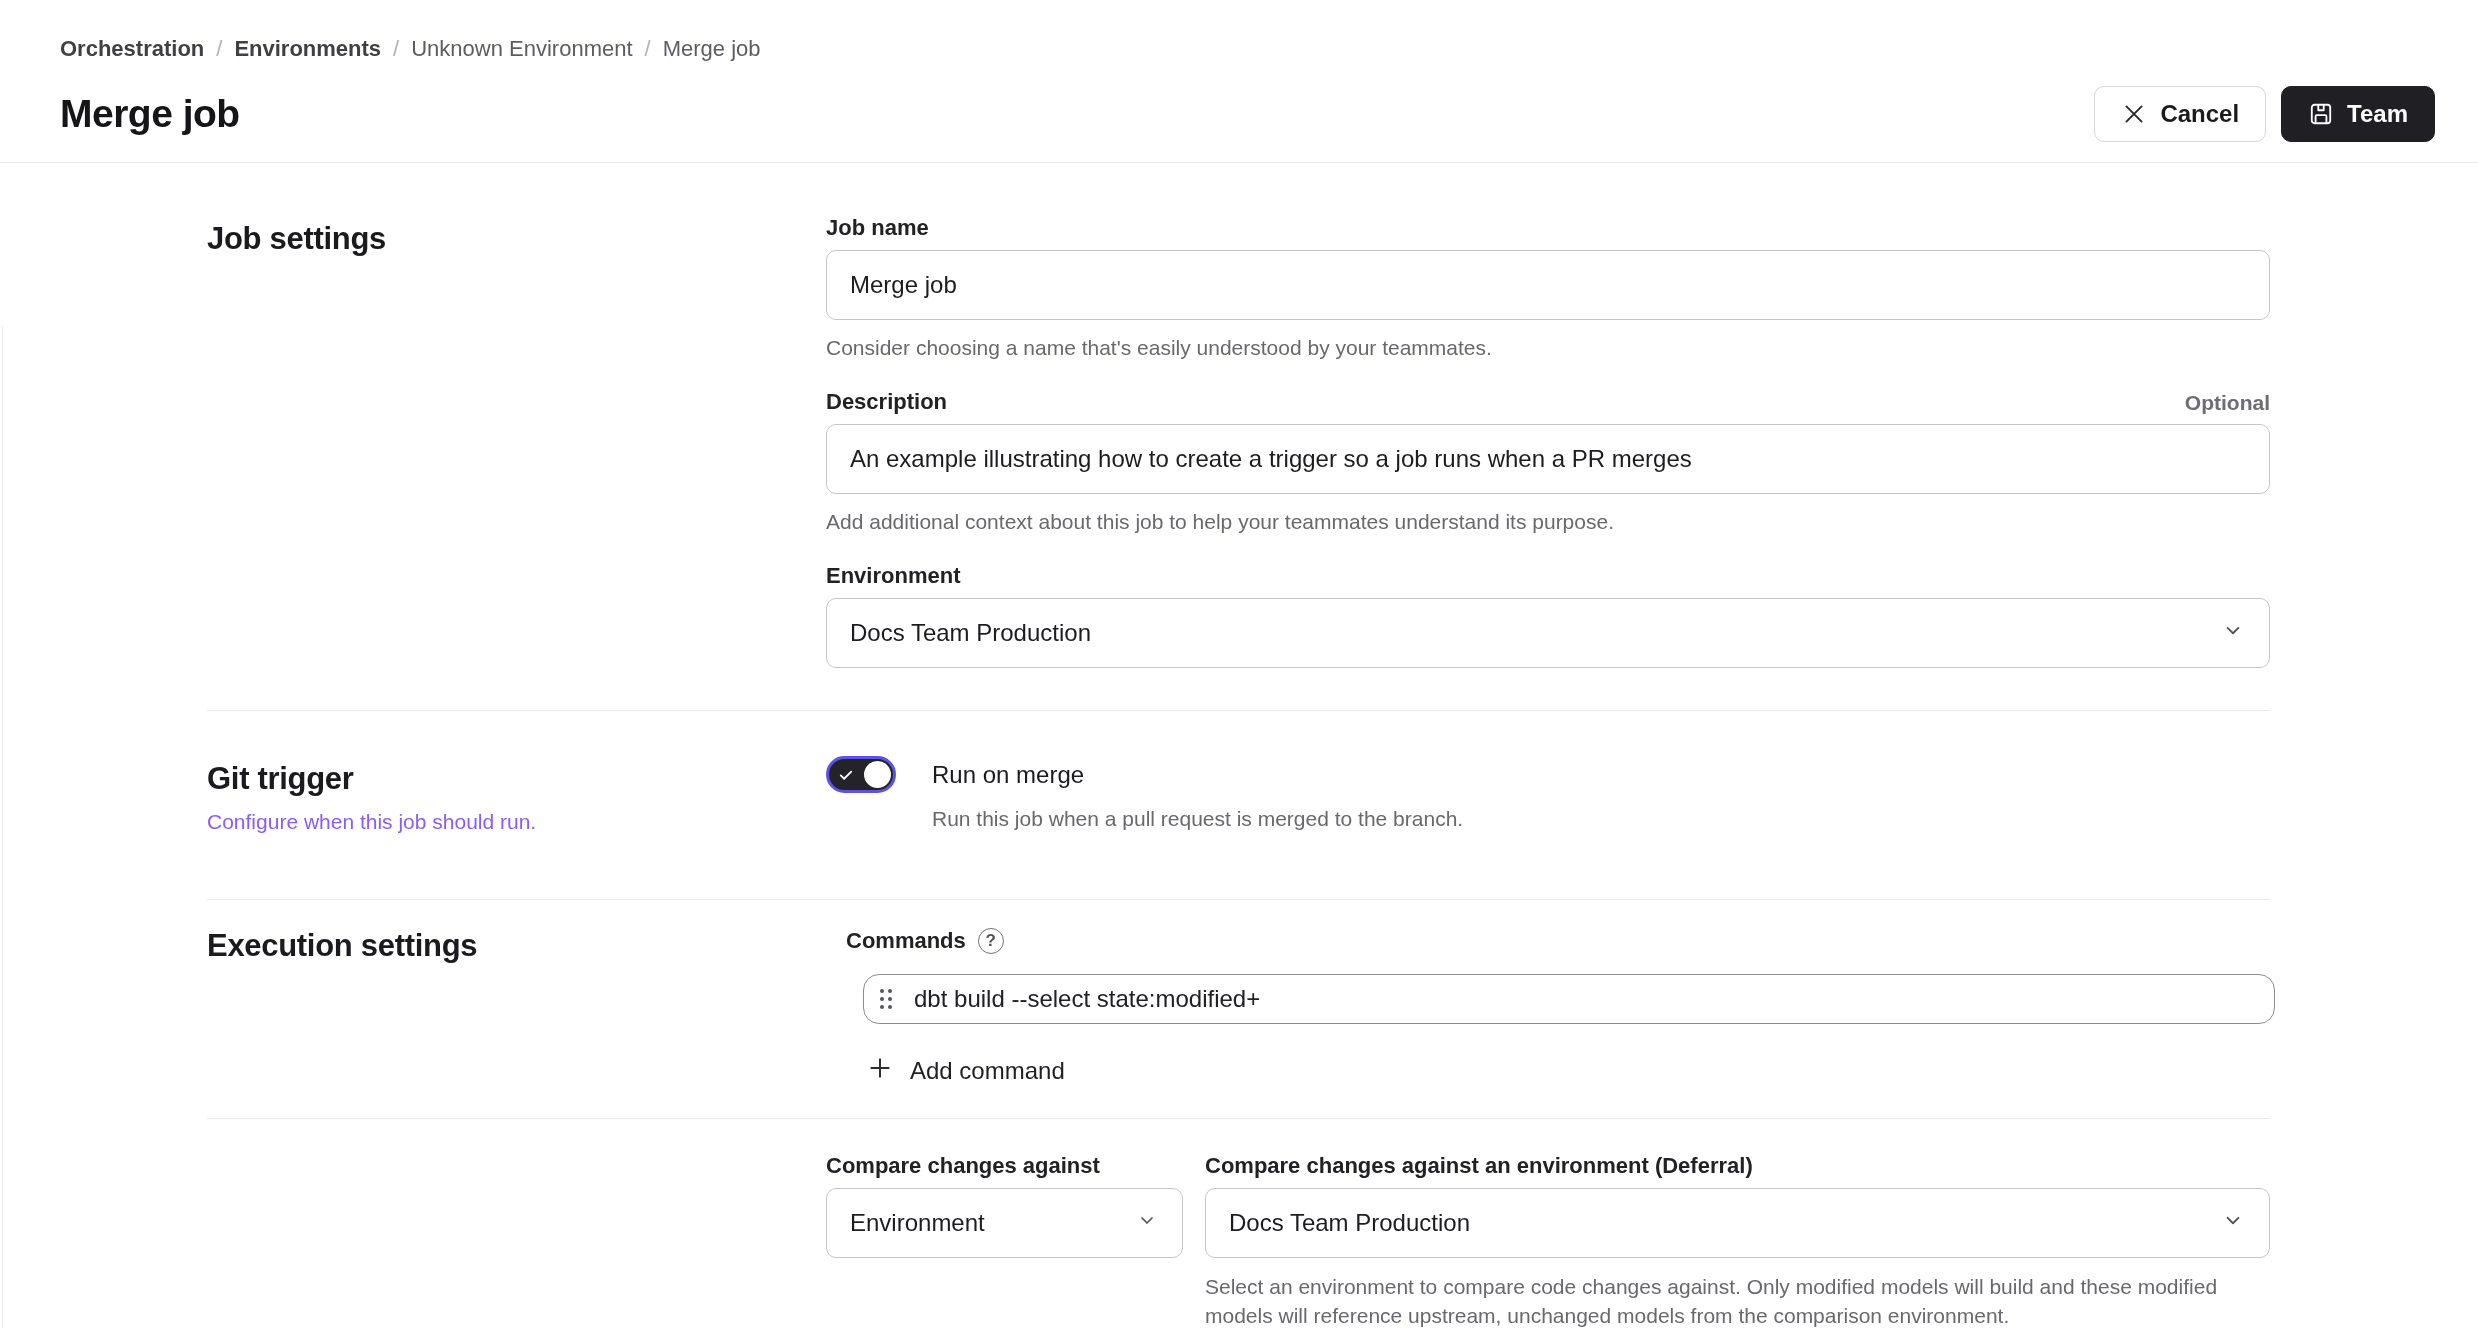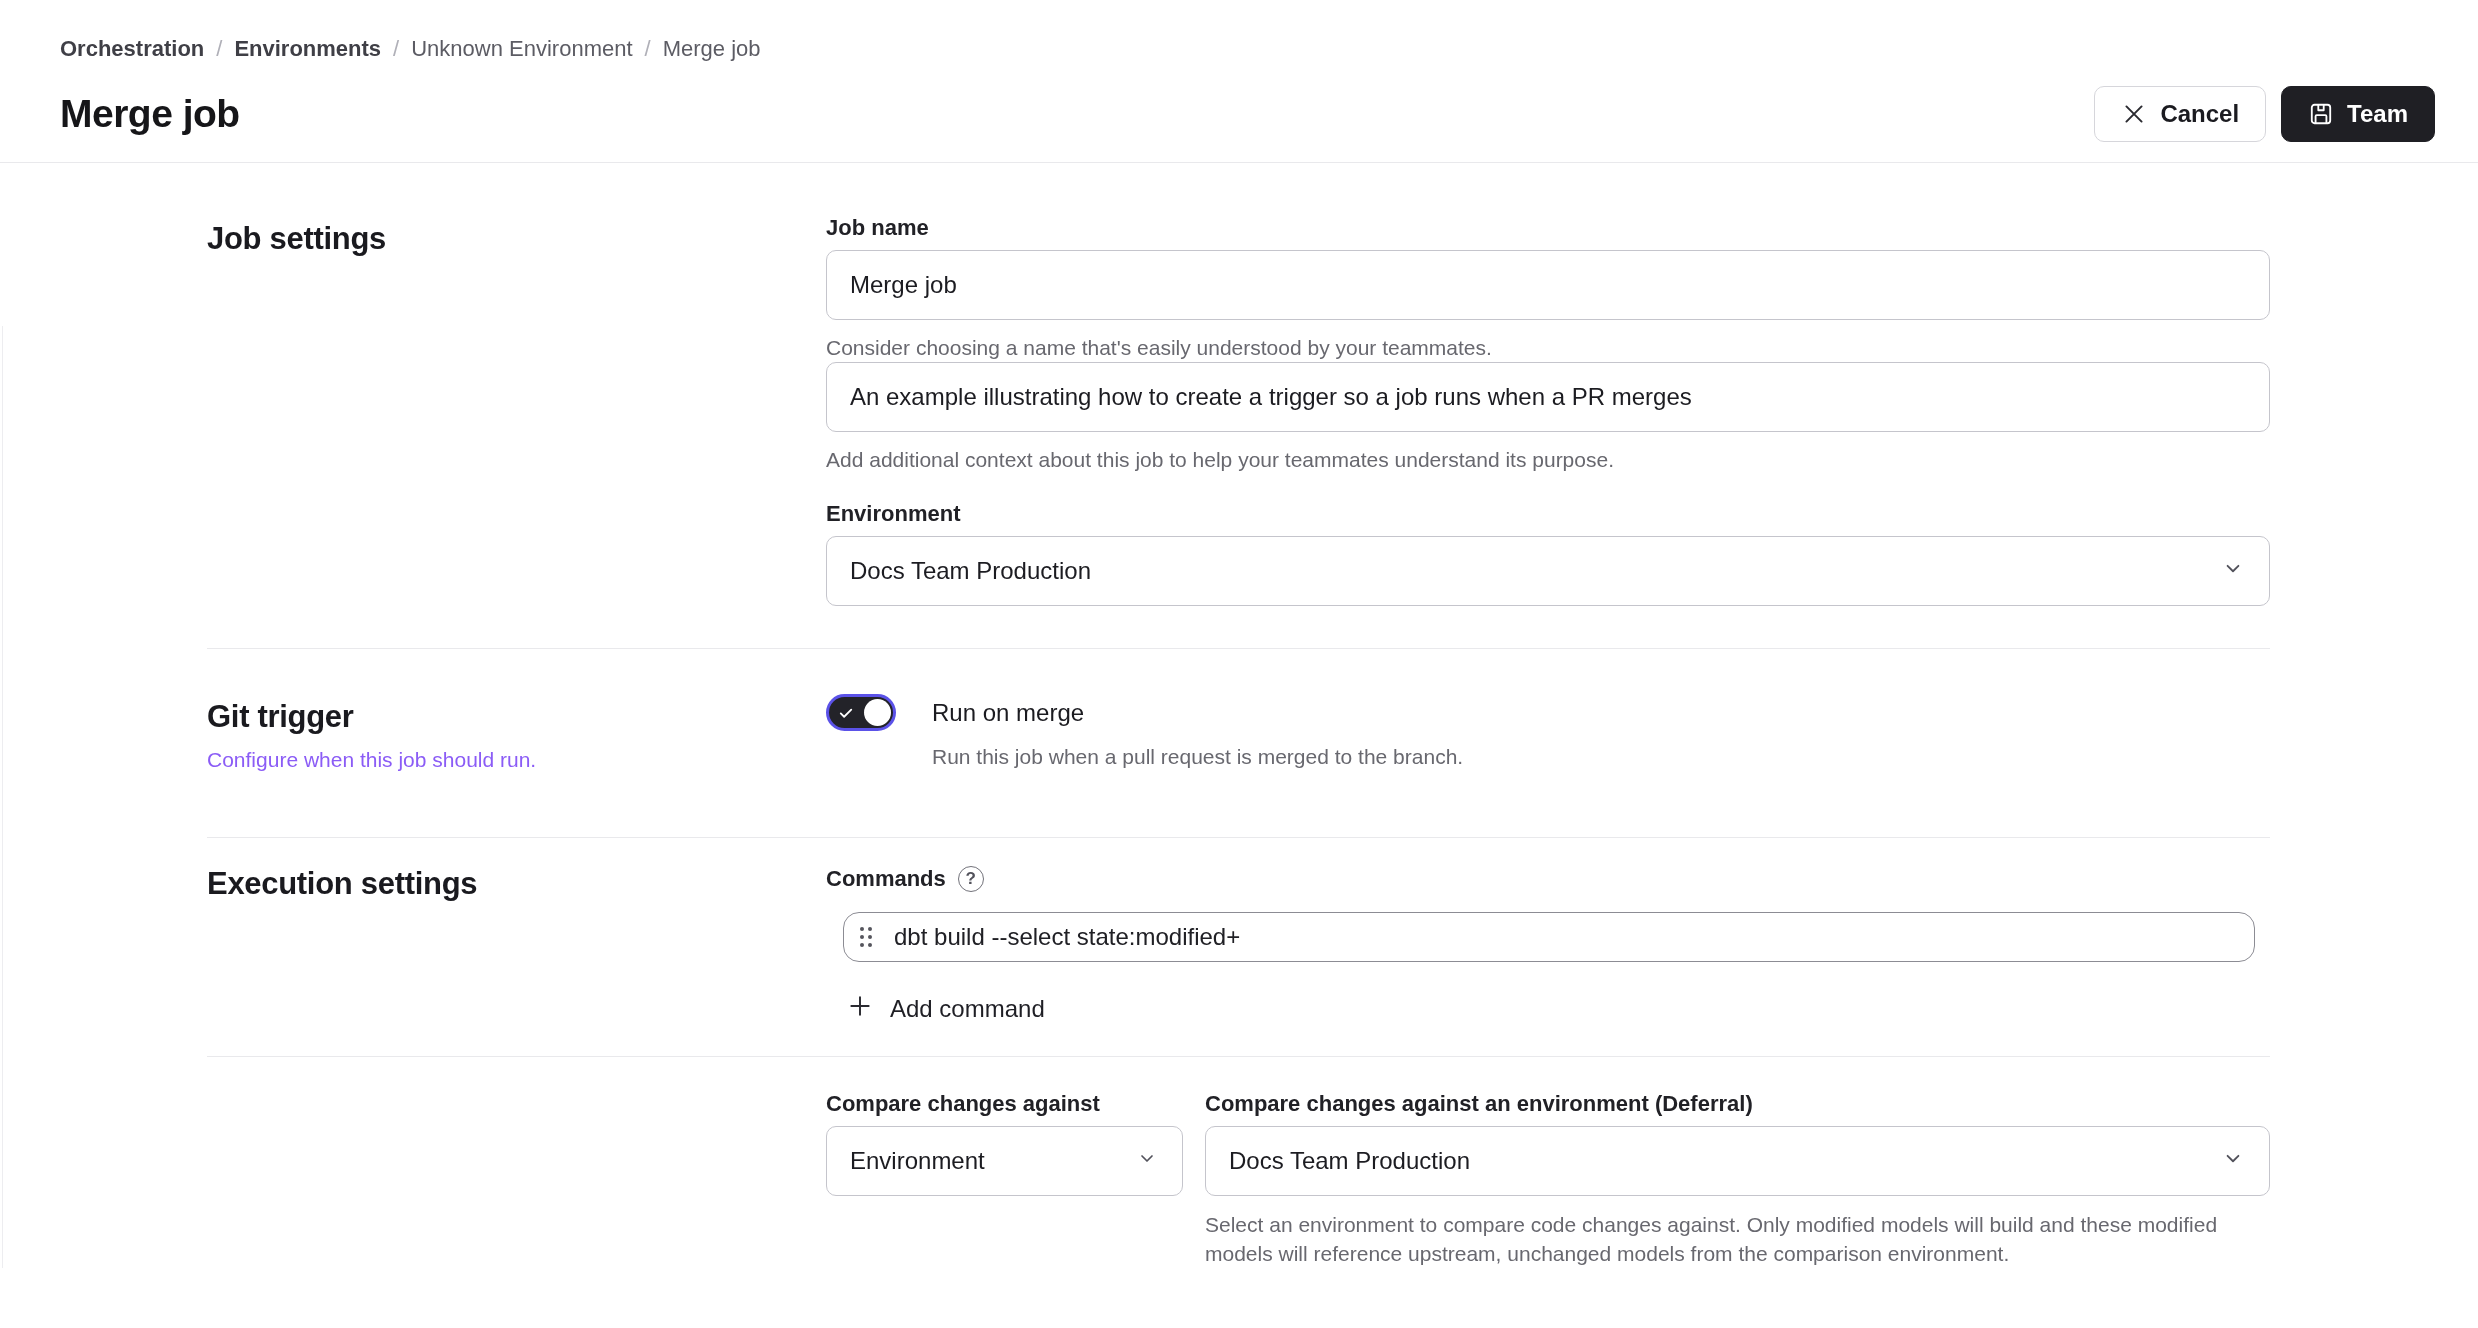--- a/index.html
+++ b/index.html
@@ -49,21 +49,21 @@
   .sec-git { padding:45px 0 65px; }
   .sec-git .col-left .section-heading { margin-top:5px; }
   .toggle-grid { display:grid; grid-template-columns:70px auto; column-gap:36px; }
   .toggle { grid-column:1; grid-row:1; width:70px; height:37px; border-radius:999px; background:#232329; border:3px solid #5b52e8; position:relative; display:flex; align-items:center; cursor:pointer; }
   .toggle .check { position:absolute; left:8px; top:7px; }
   .toggle .knob { position:absolute; right:2px; top:2px; width:27px; height:27px; border-radius:50%; background:#ffffff; }
   .toggle-label { grid-column:2; grid-row:1; align-self:center; font-size:24px; color:#1b1b20; }
   .toggle-desc { grid-column:2; grid-row:2; font-size:21px; color:#68686f; margin-top:14px; }
 
   
-  .sec-exec { padding:28px 0 31px; }
+  .sec-exec { padding:28px 0 31px;gap:20px; }
   .commands-label-row { display:flex; align-items:center; gap:12px; }
   .help-circle { width:26px; height:26px; border-radius:50%; border:1.5px solid #72727a; color:#52525b; font-size:17px; font-weight:600; display:flex; align-items:center; justify-content:center; cursor:pointer; }
   .command-row { margin:20px 0 0 17px; width:1412px; height:50px; border:1px solid #8c8c94; border-radius:16px; display:flex; align-items:center; padding:0 16px; gap:22px; background:#fff; }
   .drag-handle { display:grid; grid-template-columns:repeat(2,4px); grid-template-rows:repeat(3,4px); gap:4px; cursor:grab; }
   .drag-handle i { width:4px; height:4px; border-radius:50%; background:#55555d; }
   .command-text { font-size:24px; color:#202025; white-space:nowrap; }
   .add-command { display:flex; align-items:center; gap:17px; margin:31px 0 0 21px; background:none; border:none; font-family:inherit; font-size:24px; font-weight:500; color:#1f1f25; cursor:pointer; }
 
   
   .sec-compare { padding:34px 0 0; }
@@ -115,20 +115,24 @@
 
   <section class="section sec-job">
     <div class="col-left">
       <h2 class="section-heading">Job settings</h2>
     </div>
     <div class="col-right">
       <label class="field-label">Job name</label>
       <input type="text" class="text-input" value="Merge job" style="">
       <p class="helper">Consider choosing a name that's easily understood by your teammates.</p>
 
+      <div class="label-row gap-block">
+        <label class="field-label">Description</label>
+        <span class="optional-tag">Optional</span>
+      </div>
       <input type="text" class="text-input" value="An example illustrating how to create a trigger so a job runs when a PR merges" style="">
       <p class="helper">Add additional context about this job to help your teammates understand its purpose.</p>
 
       <label class="field-label gap-block">Environment</label>
       <div class="select">
         <span>Docs Team Production</span>
         <span>
           <svg width="26" height="26" viewBox="0 0 24 24" fill="none" stroke="#52525b" stroke-width="1.7" stroke-linecap="round" stroke-linejoin="round">
               <path d="M7 10 l5 5 5-5"></path>
             </svg>

